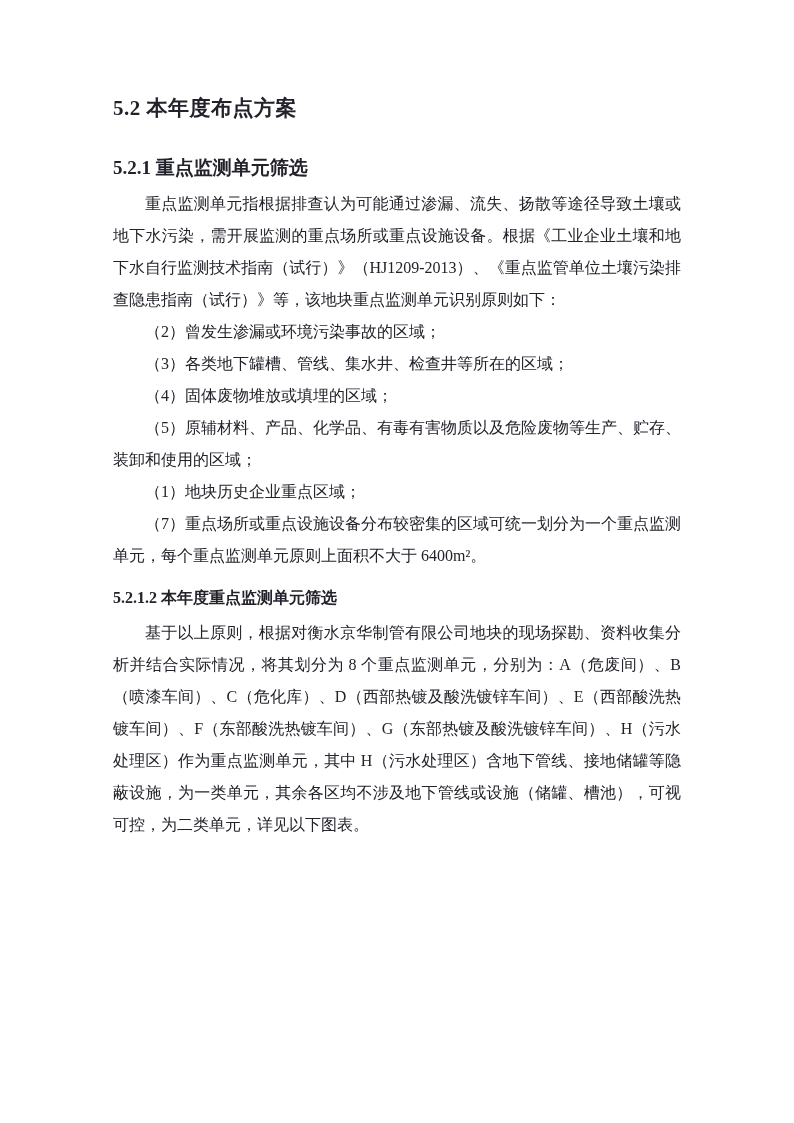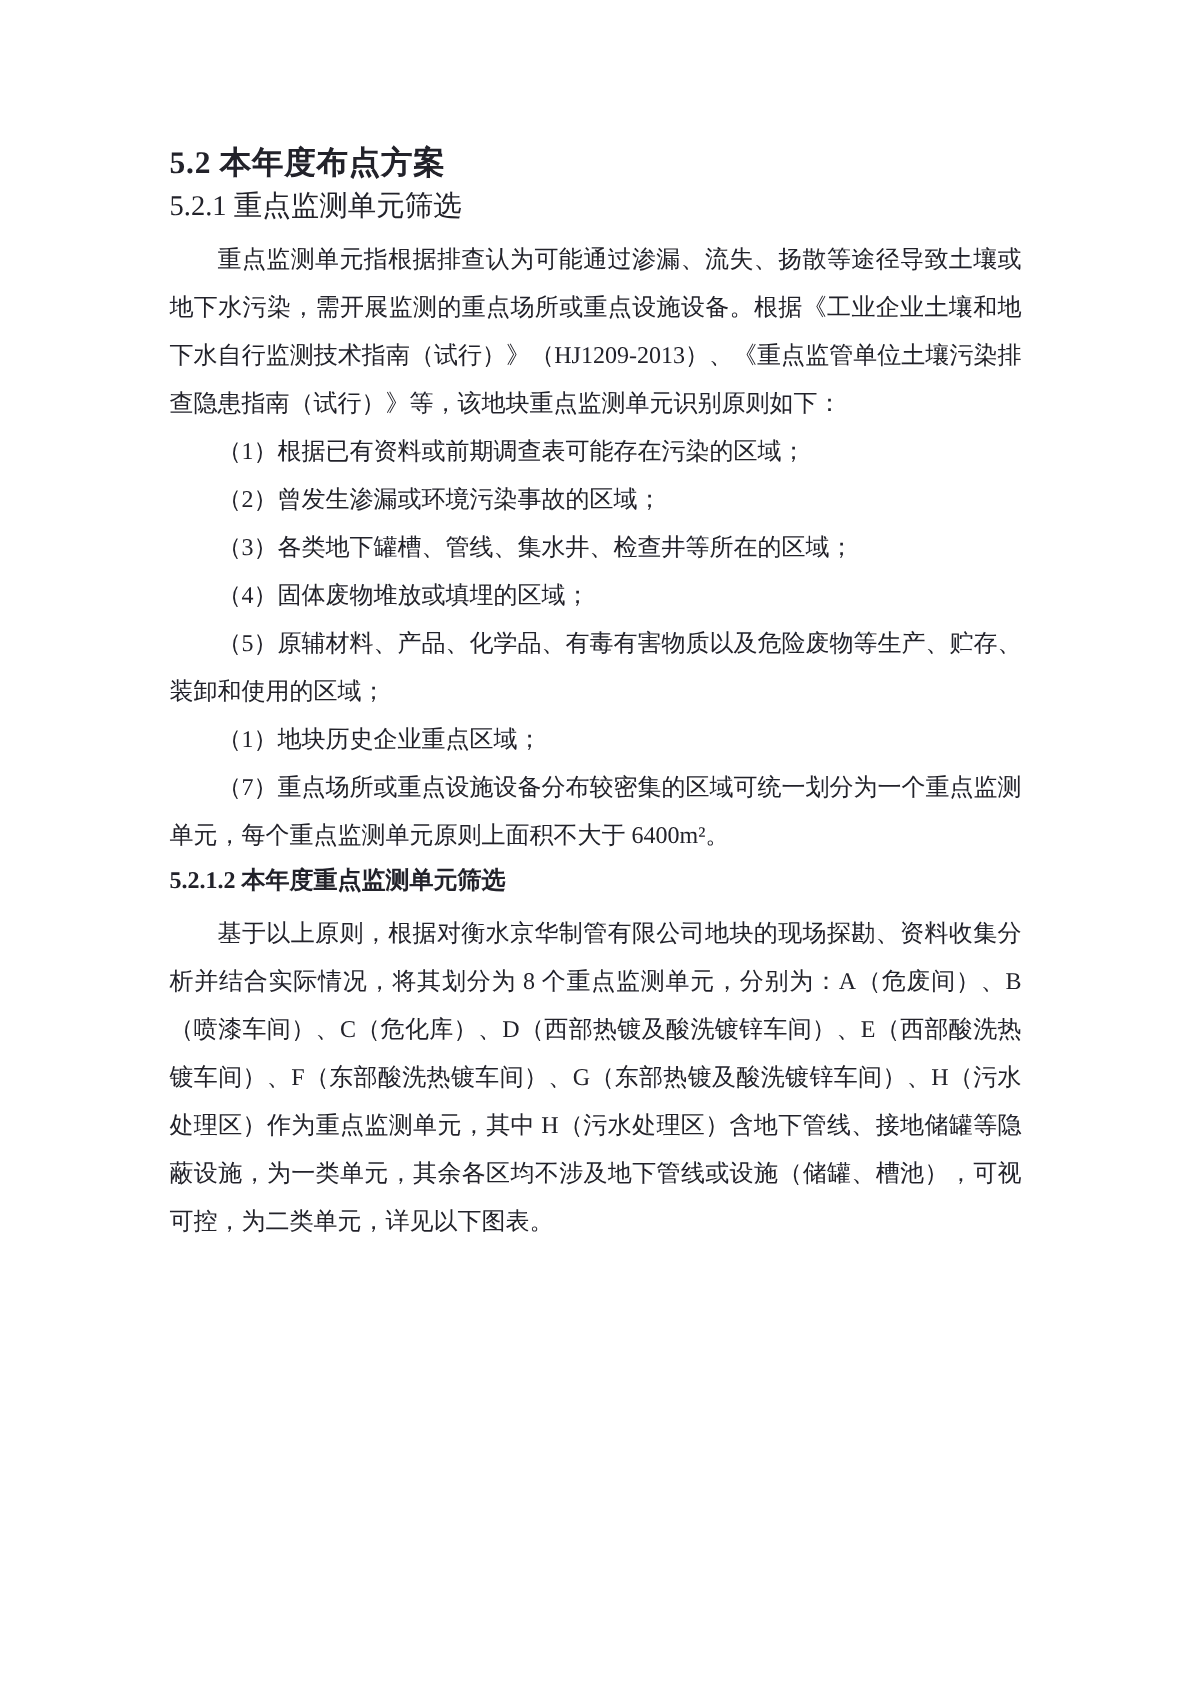--- a/index.html
+++ b/index.html
@@ -19,31 +19,32 @@
     padding: 0 113px;
   }
   .h1 {
     margin-top: 92px;
     font-size: 21px;
     font-weight: bold;
     line-height: 32px;
     letter-spacing: 0.5px;
   }
   .h2 {
+    margin-top: 30px;
     font-size: 19px;
-    font-weight: normal;
+    font-weight: bold;
     line-height: 28px;
   }
   .h3 {
     margin-top: 17px;
     font-size: 16px;
     font-weight: bold;
     line-height: 26px;
   }
-  .h3-second { margin-top: 1px; font-family: Liberation Serif, serif; }
+  .h3-second { margin-top: 13px; font-family: Liberation Serif, serif; }
   .body-p {
     font-size: 16px;
     line-height: 32px;
     text-align: justify;
     text-indent: 2em;
     word-break: break-all;
   }
   .intro-p { margin-top: 6px; }
   .screening-p { margin-top: 6px; }
   .principles-list .body-p { margin: 0; }
@@ -54,21 +55,20 @@
 <div class="page">
 
   <div class="h1">5.2 本年度布点方案</div>
 
   <div class="h2">5.2.1 重点监测单元筛选</div>
 
 
   <p class="body-p intro-p">重点监测单元指根据排查认为可能通过渗漏、流失、扬散等途径导致土壤或地下水污染，需开展监测的重点场所或重点设施设备。根据《工业企业土壤和地下水自行监测技术指南（试行）》（HJ1209-2013）、《重点监管单位土壤污染排查隐患指南（试行）》等，该地块重点监测单元识别原则如下：</p>
 
   <div class="principles-list">
-    <p class="body-p">（1）根据已有资料或前期调查表可能存在污染的区域；</p>
     <p class="body-p">（2）曾发生渗漏或环境污染事故的区域；</p>
     <p class="body-p">（3）各类地下罐槽、管线、集水井、检查井等所在的区域；</p>
     <p class="body-p">（4）固体废物堆放或填埋的区域；</p>
     <p class="body-p">（5）原辅材料、产品、化学品、有毒有害物质以及危险废物等生产、贮存、装卸和使用的区域；</p>
     <p class="body-p">（1）地块历史企业重点区域；</p>
     <p class="body-p">（7）重点场所或重点设施设备分布较密集的区域可统一划分为一个重点监测单元，每个重点监测单元原则上面积不大于 6400m²。</p>
   </div>
 
   <div class="h3 h3-second">5.2.1.2 本年度重点监测单元筛选</div>
 

